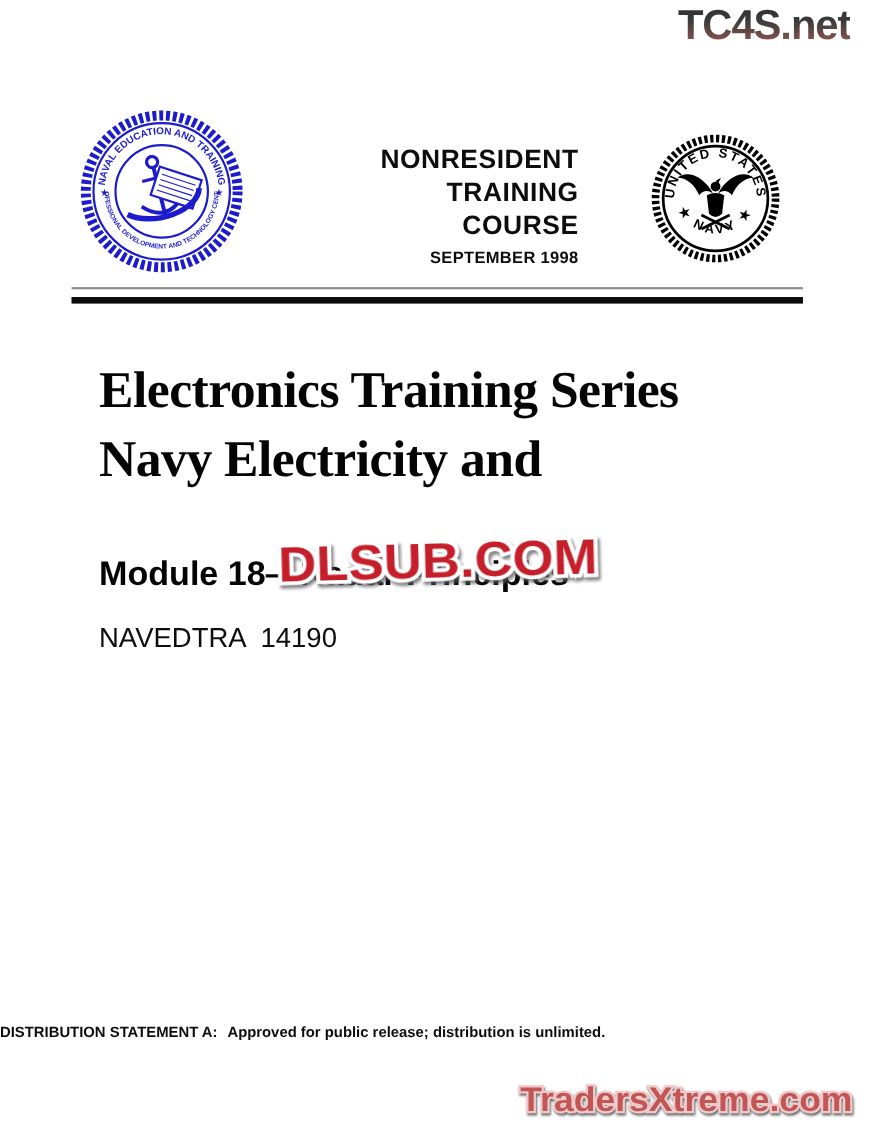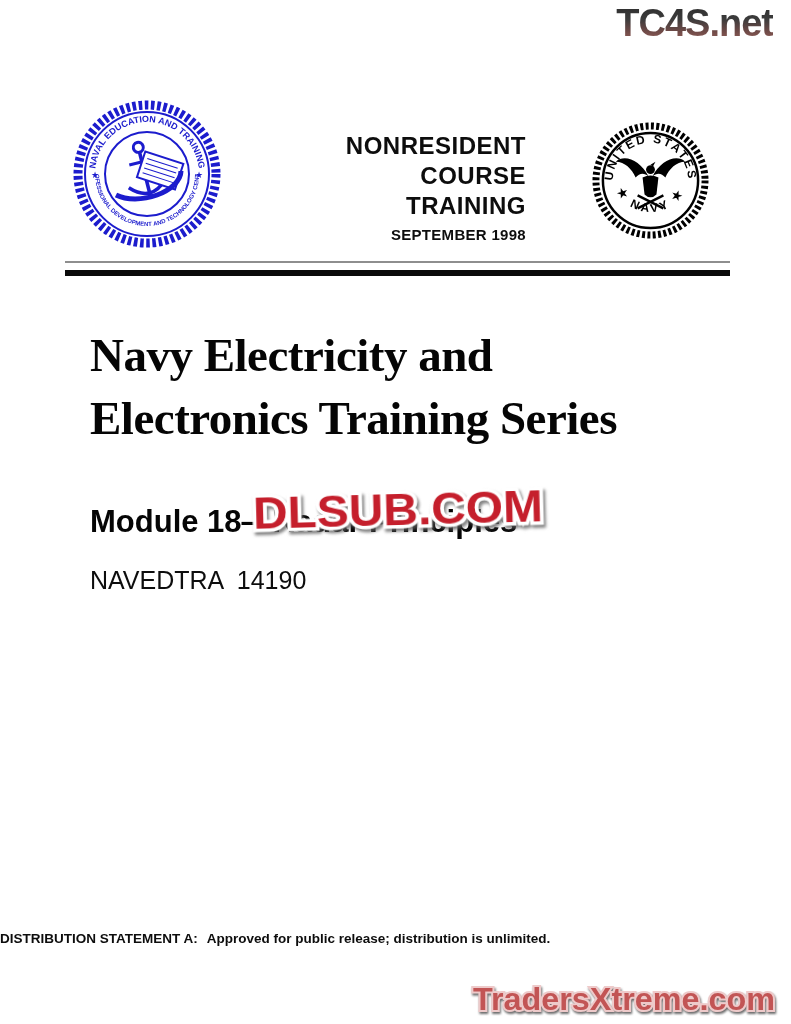--- a/index.html
+++ b/index.html
@@ -103,22 +103,22 @@
       <line x1="72" y1="64" x2="104" y2="64" stroke="#1c1ccd" stroke-width="1"></line>
       <line x1="72" y1="69" x2="104" y2="69" stroke="#1c1ccd" stroke-width="1"></line>
       <line x1="72" y1="74" x2="104" y2="74" stroke="#1c1ccd" stroke-width="1"></line>
       <line x1="72" y1="79" x2="104" y2="79" stroke="#1c1ccd" stroke-width="1"></line>
     </g>
     <path d="M 44 96 A 38 22 -12 0 0 109 72" stroke="#1c1ccd" stroke-width="5" fill="none"></path>
   </svg>
 
   <div class="course-block">
     <div class="course-line">NONRESIDENT</div>
+    <div class="course-line">TRAINING</div>
     <div class="course-line">COURSE</div>
-    <div class="course-line">TRAINING</div>
     <div class="course-date">SEPTEMBER 1998</div>
   </div>
 
   <svg class="seal-right" viewBox="0 0 120 120">
     <g stroke="#000" fill="none">
       <circle cx="60" cy="60" r="55" stroke-width="7" stroke-dasharray="3 2.4"></circle>
       <circle cx="60" cy="60" r="48" stroke-width="2.5"></circle>
     </g>
     <defs>
       <path id="navy-top" d="M 22 60 A 38 38 0 0 1 98 60"></path>
@@ -139,22 +139,22 @@
       <path d="M 52 57 Q 60 53 68 57 L 66 74 Q 60 80 54 74 Z"></path>
       <path d="M 47 75 L 73 88" stroke="#000" stroke-width="2.5"></path>
       <path d="M 73 75 L 47 88" stroke="#000" stroke-width="2.5"></path>
     </g>
   </svg>
 
   <div class="rule-thin"></div>
   <div class="rule-thick"></div>
 
   <div class="series-title">
+    <div>Electronics Training Series</div>
     <div>Navy Electricity and</div>
-    <div>Electronics Training Series</div>
   </div>
 
   <div class="module-title">Module 18—Radar Principles</div>
 
   <svg class="dlsub-wm" viewBox="0 0 306 90">
     <g transform="rotate(-1.5 153 45)">
       <text x="153" y="60" text-anchor="middle" textLength="290" lengthAdjust="spacingAndGlyphs" font-family="DejaVu Serif, serif" font-weight="bold" font-size="45" fill="#c51f2c" stroke="#ffffff" stroke-width="7" paint-order="stroke" style="filter:drop-shadow(2px 3px 1.5px rgba(90,90,90,0.75));">DLSUB.COM</text>
     </g>
   </svg>
 

